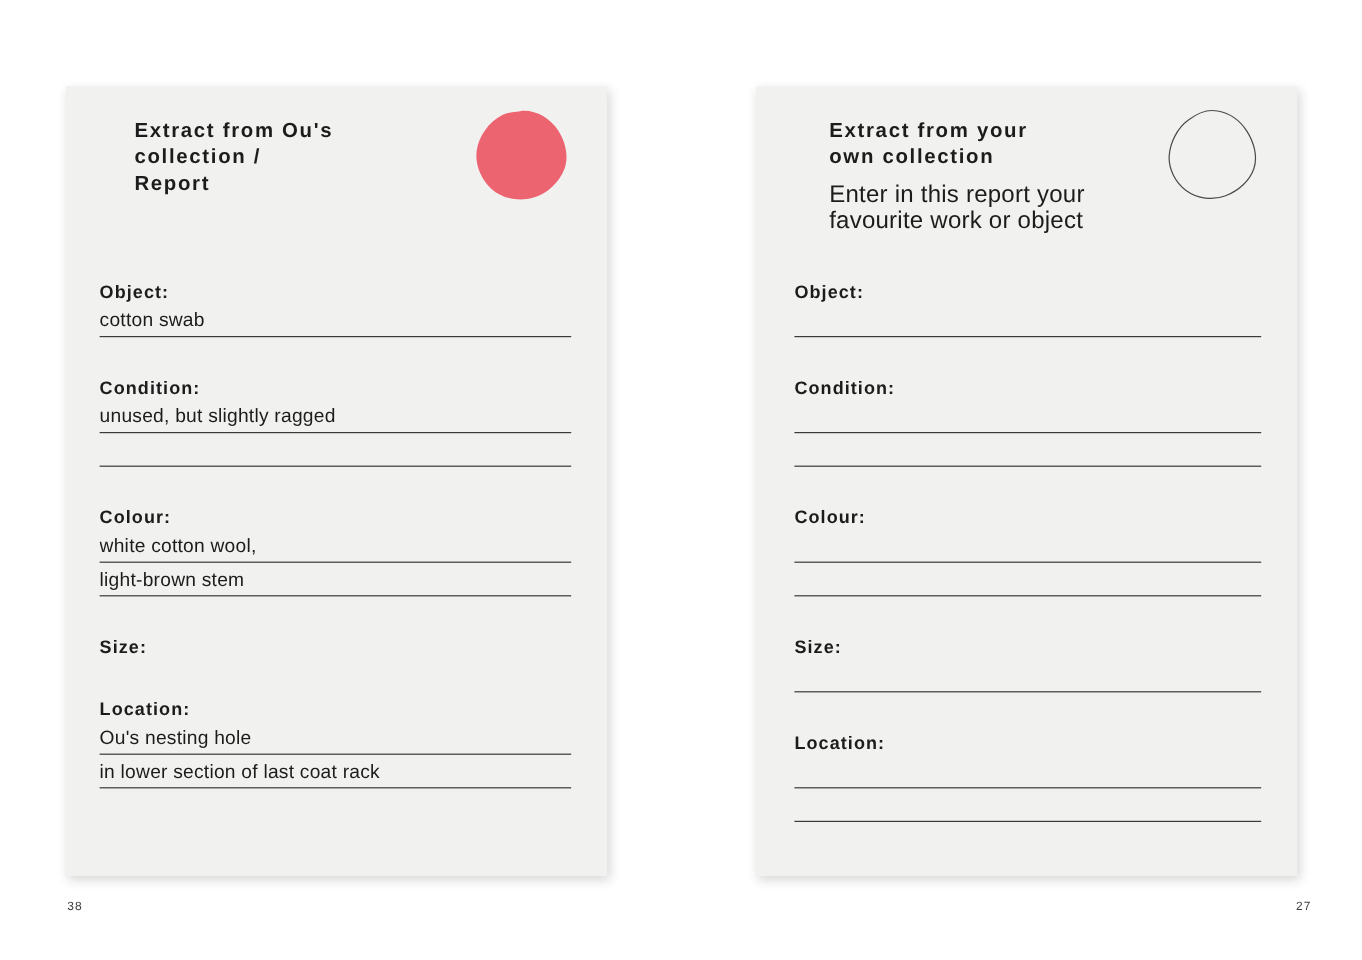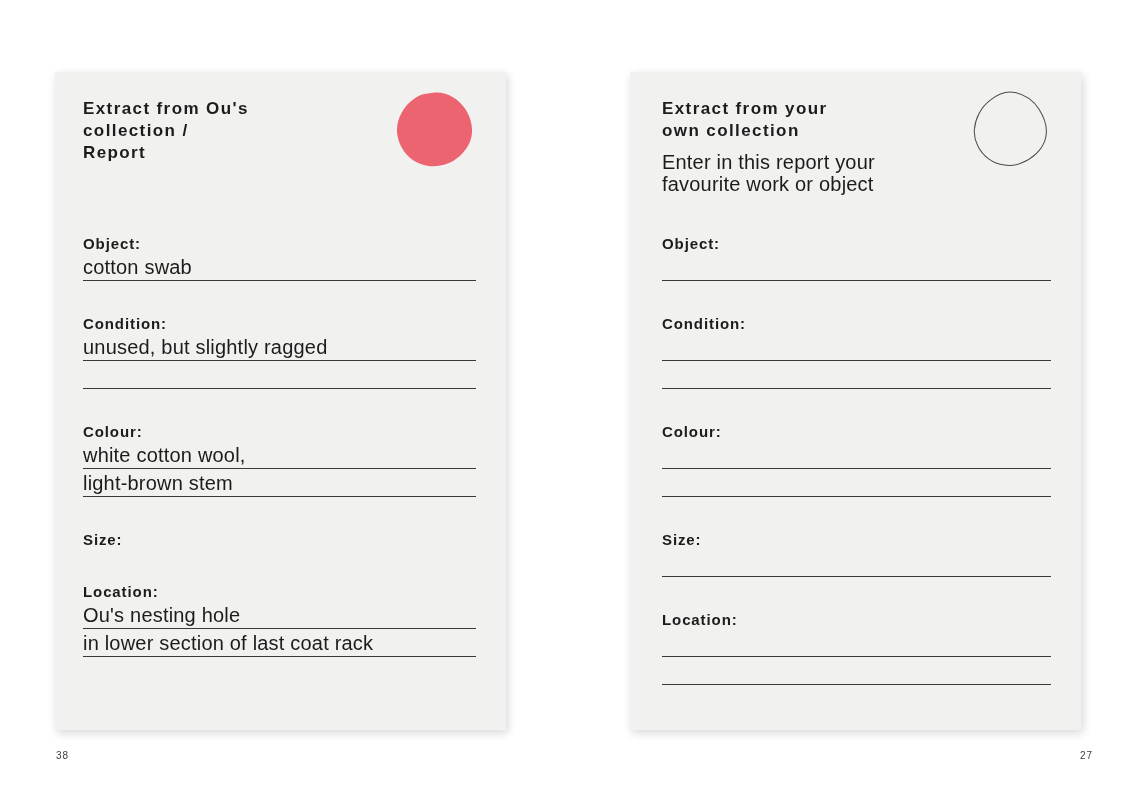--- a/index.html
+++ b/index.html
@@ -16,21 +16,21 @@
     top: 72px;
     width: 451px;
     height: 658px;
     background: #f1f1ef;
     box-shadow: 2px 3px 9px rgba(0,0,0,0.16);
     padding: 26px 30px 0 28px;
   }
   .page-left  { left: 55px; }
   .page-right { left: 630px; padding-left: 32px; }
 
-  .page-header { position: relative; }
+  .page-header { position: relative; margin-left: 29px; }
   .title-line {
     font-size: 17px;
     font-weight: bold;
     letter-spacing: 1.4px;
     line-height: 22px;
     white-space: nowrap;
   }
   .subtitle { margin-top: 9px; }
   .subtitle-line {
     font-size: 20px;
@@ -55,21 +55,21 @@
     font-weight: bold;
     letter-spacing: 0.9px;
     line-height: 19px;
   }
   .field-line {
     height: 28px;
     border-bottom: 1px solid #3a3a3a;
     display: flex;
     align-items: flex-end;
     padding-bottom: 4px;
-    font-size: 20px;
+    font-size: 16px;
     letter-spacing: 0.2px;
     line-height: 17px;
     white-space: nowrap;
     overflow: hidden;
     text-align: right;
   }
   .page-num {
     position: absolute;
     top: 750px;
     font-size: 10px;

